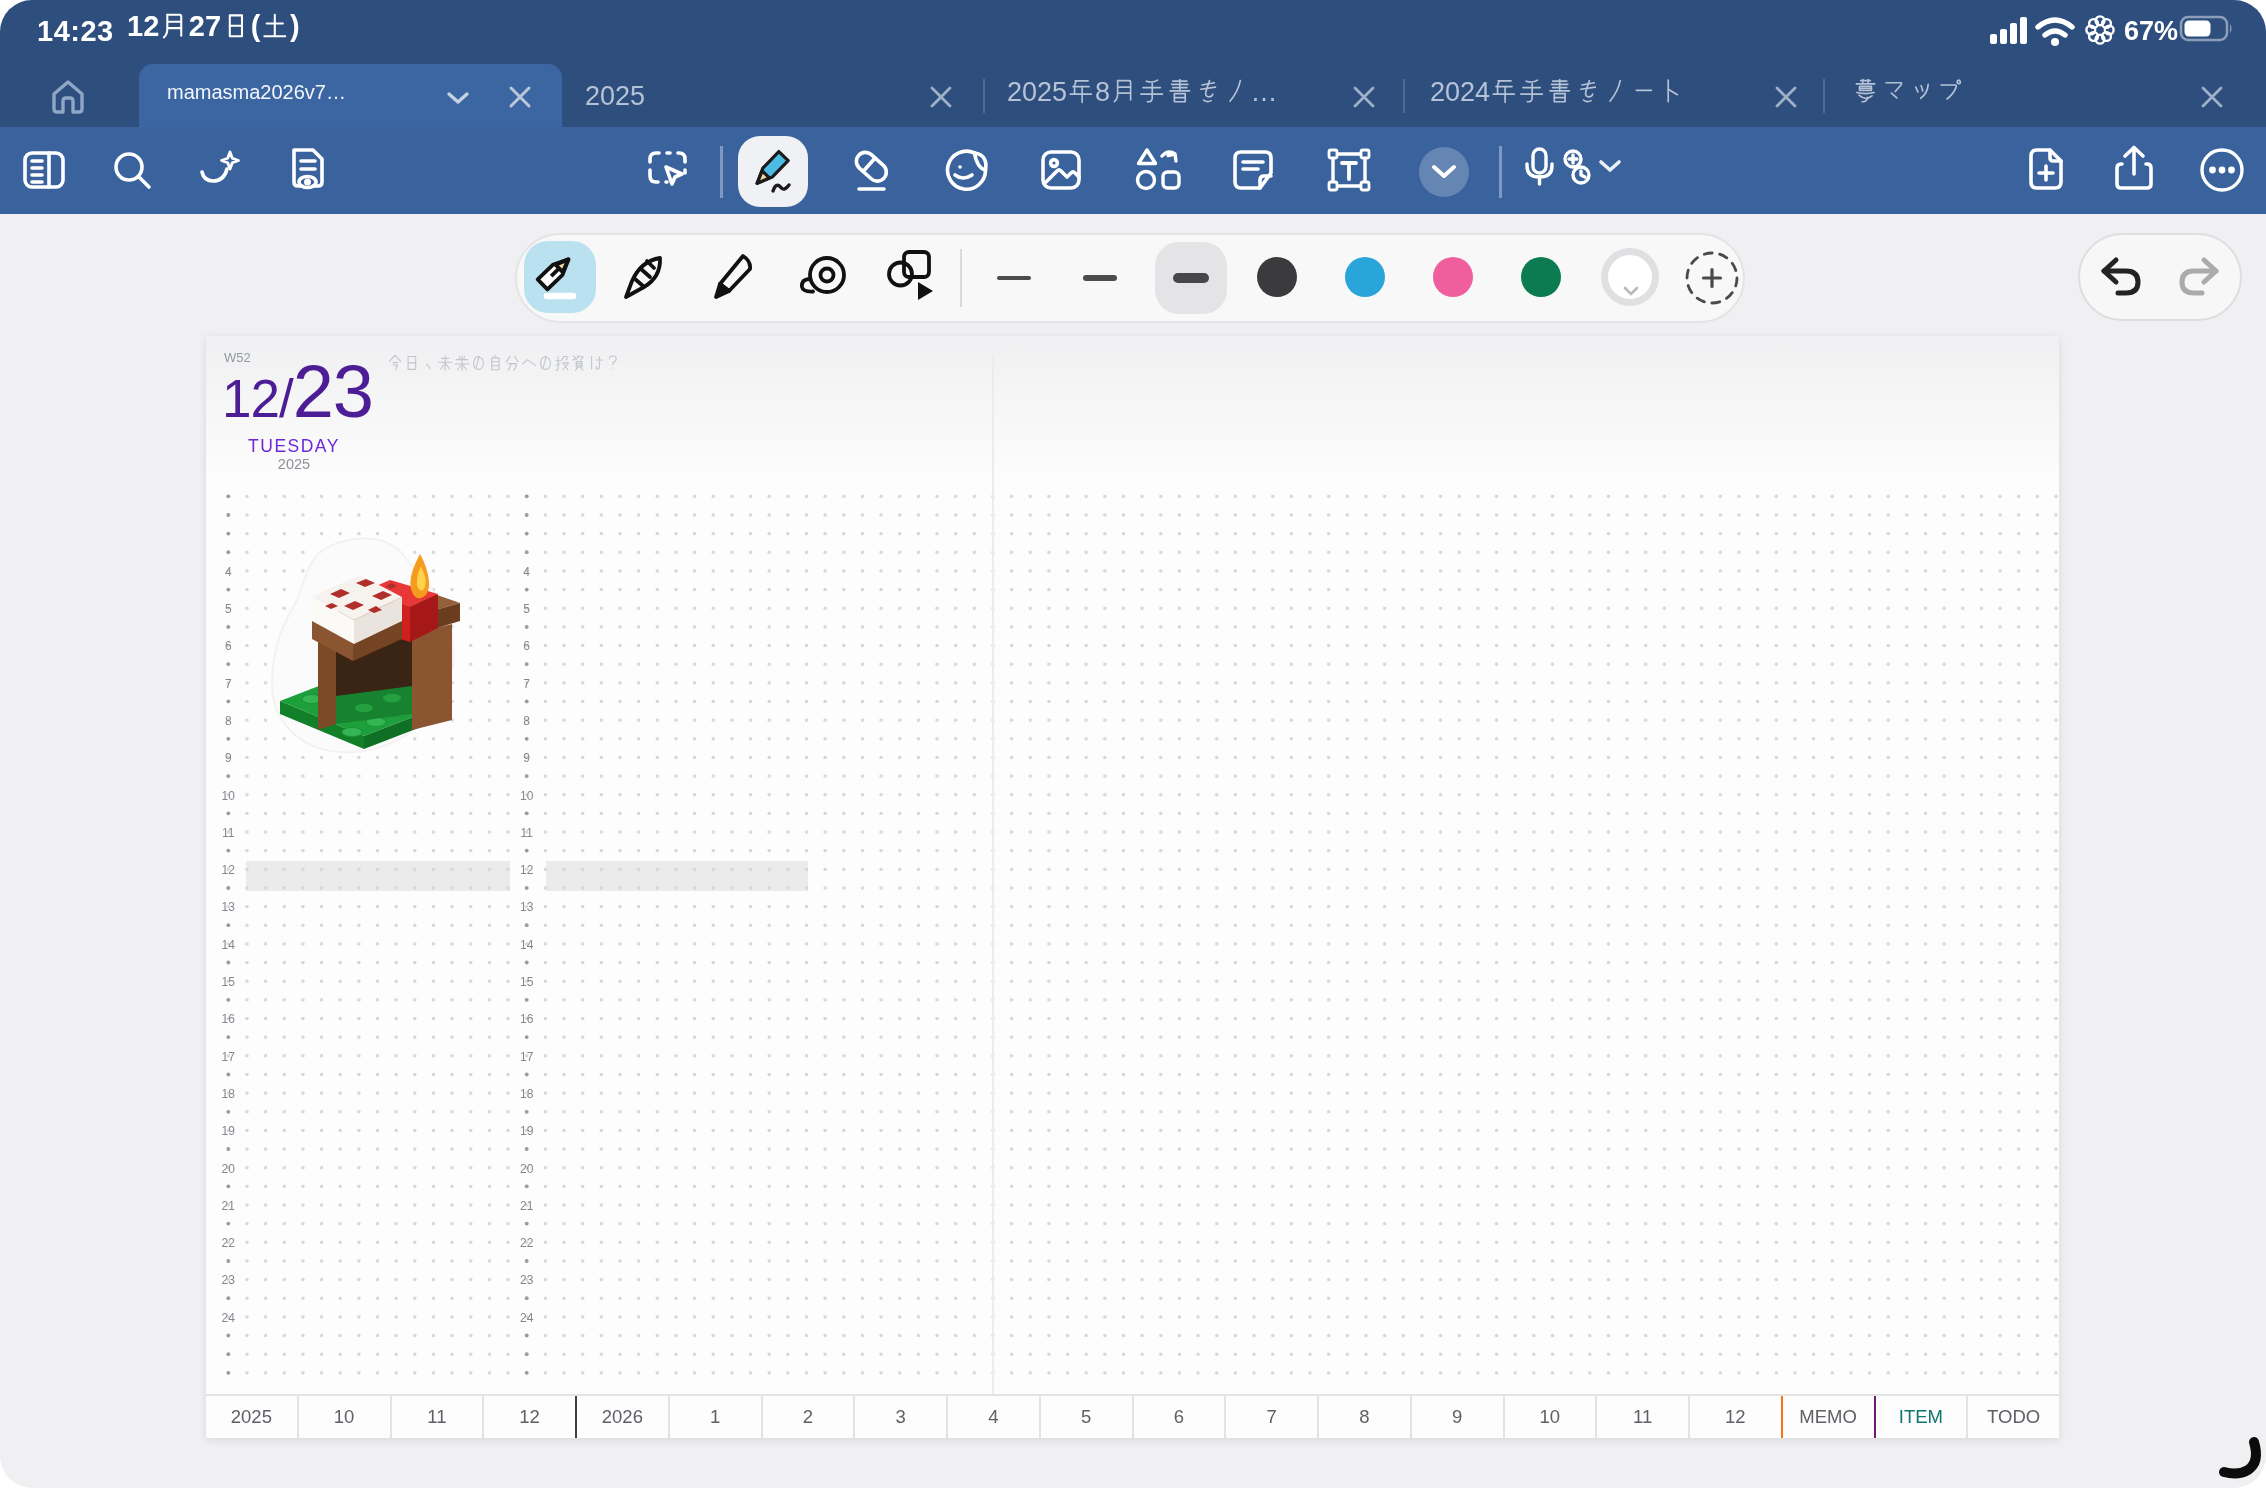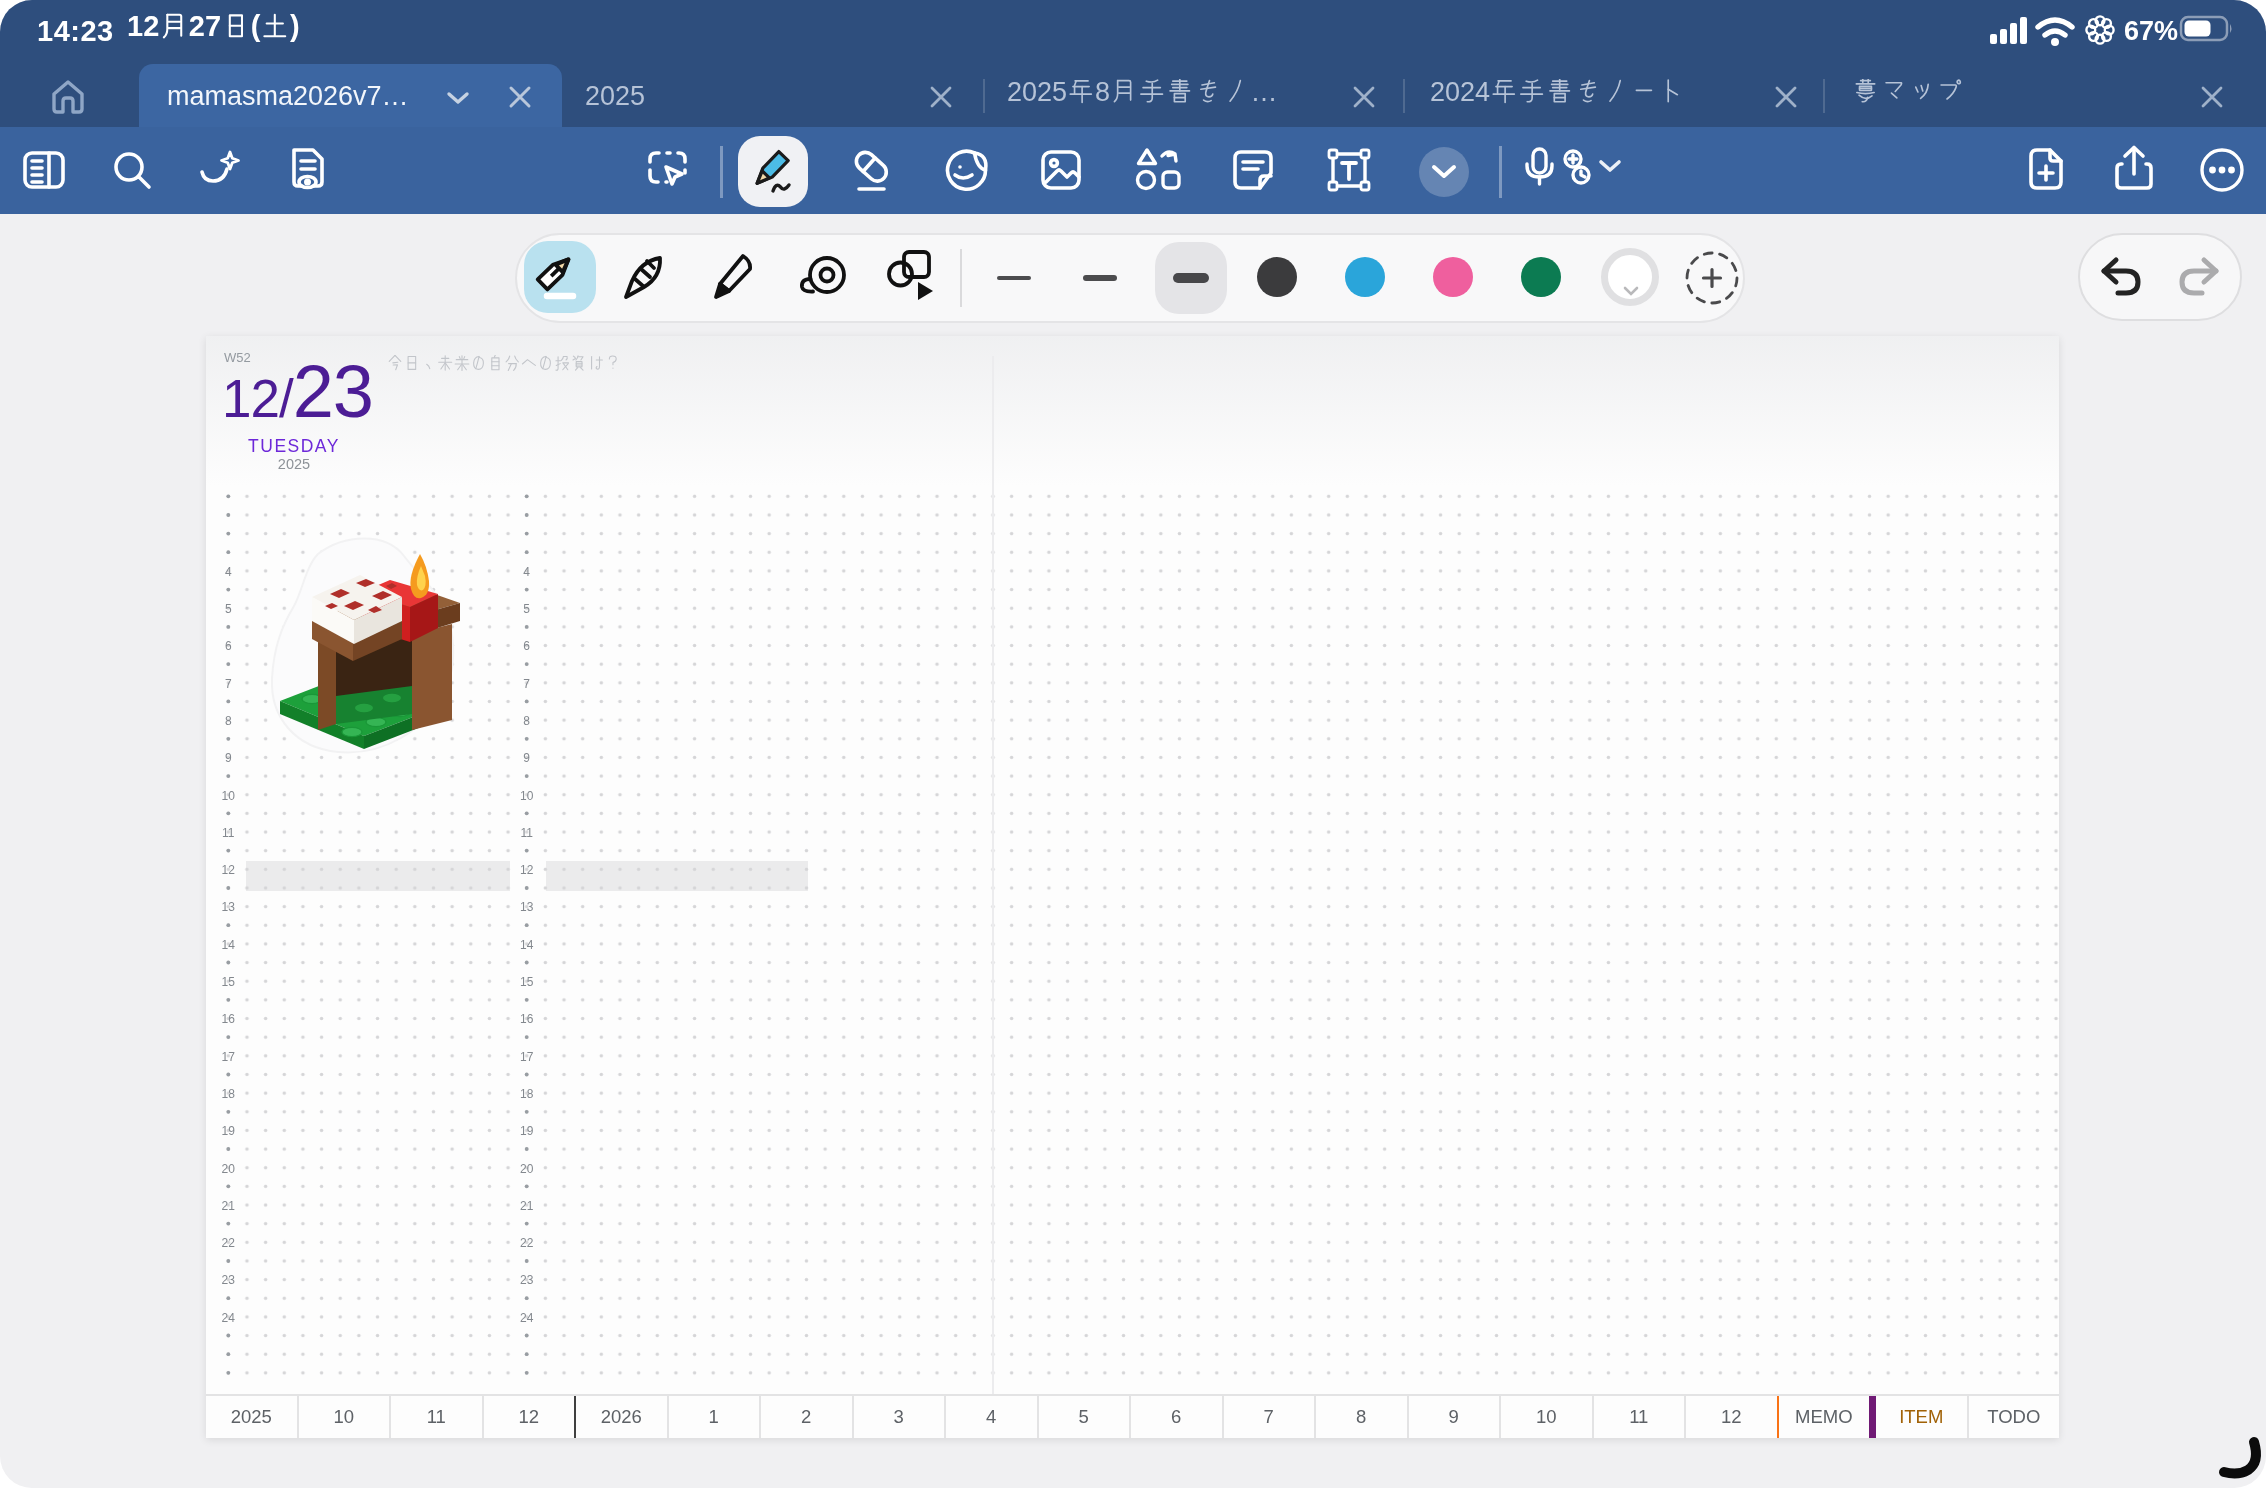--- a/index.html
+++ b/index.html
@@ -60,21 +60,21 @@
 <g transform="translate(196,3)">
 <rect x="0" y="0" width="46" height="23" rx="7" fill="none" stroke="rgba(255,255,255,.45)" stroke-width="2.5"></rect>
 <rect x="3.5" y="3.5" width="26" height="16" rx="4.5" fill="#fff"></rect>
 <path d="M49,7 Q52,11.5 49,16 Z" fill="rgba(255,255,255,.45)"></path>
 </g>
 </svg>
 <svg class="abs" style="left:48px;top:77px" width="40" height="40" fill="none" stroke="#8fa6c6" stroke-width="3.4" stroke-linejoin="round" stroke-linecap="round">
 <path d="M6,17 L20,5 L34,17 V32 Q34,35 31,35 H25 V24 Q25,21 22,21 H18 Q15,21 15,24 V35 H9 Q6,35 6,32 Z"></path>
 </svg>
 <div class="abs" style="left:139px;top:64px;width:423px;height:63px;background:#3c66a2;border-radius:14px 14px 0 0"></div>
-<div class="abs" style="left:167px;top:81px;font-size:27px;color:#f2f6fb">mamasma2026v7…</div>
+<div class="abs" style="left:167px;top:81px;font-size:20px;color:#f2f6fb">mamasma2026v7…</div>
 <svg class="abs" style="left:444px;top:88px" width="28" height="20" fill="none" stroke="#c6d2e2" stroke-width="3.4" stroke-linecap="round" stroke-linejoin="round">
       <path d="M5,6 L14,14 L23,6"></path>
     </svg>
 <svg class="abs" style="left:508px;top:85px" width="24" height="24" stroke="#b9c7db" stroke-width="3" stroke-linecap="round">
       <path d="M3,3 L21,21 M21,3 L3,21"></path>
     </svg>
 <div class="abs" style="left:983px;top:79px;width:2px;height:34px;background:rgba(255,255,255,.16)"></div>
 <div class="abs" style="left:1403px;top:79px;width:2px;height:34px;background:rgba(255,255,255,.16)"></div>
 <div class="abs" style="left:1823px;top:79px;width:2px;height:34px;background:rgba(255,255,255,.16)"></div>
 <div class="abs" style="left:585px;top:81px;font-size:27px;color:#b6c3d7">2025</div>
@@ -628,19 +628,19 @@
         <div style="flex:1;border-left:2px solid #e3e3e4;display:flex;align-items:center;justify-content:center;font-size:18.5px;color:#5d6166">4</div>
         <div style="flex:1;border-left:2px solid #e3e3e4;display:flex;align-items:center;justify-content:center;font-size:18.5px;color:#5d6166">5</div>
         <div style="flex:1;border-left:2px solid #e3e3e4;display:flex;align-items:center;justify-content:center;font-size:18.5px;color:#5d6166">6</div>
         <div style="flex:1;border-left:2px solid #e3e3e4;display:flex;align-items:center;justify-content:center;font-size:18.5px;color:#5d6166">7</div>
         <div style="flex:1;border-left:2px solid #e3e3e4;display:flex;align-items:center;justify-content:center;font-size:18.5px;color:#5d6166">8</div>
         <div style="flex:1;border-left:2px solid #e3e3e4;display:flex;align-items:center;justify-content:center;font-size:18.5px;color:#5d6166">9</div>
         <div style="flex:1;border-left:2px solid #e3e3e4;display:flex;align-items:center;justify-content:center;font-size:18.5px;color:#5d6166">10</div>
         <div style="flex:1;border-left:2px solid #e3e3e4;display:flex;align-items:center;justify-content:center;font-size:18.5px;color:#5d6166">11</div>
         <div style="flex:1;border-left:2px solid #e3e3e4;display:flex;align-items:center;justify-content:center;font-size:18.5px;color:#5d6166">12</div>
         <div style="flex:1;border-left:2px solid #f97316;display:flex;align-items:center;justify-content:center;font-size:18.5px;color:#5d6166">MEMO</div>
-        <div style="flex:1;border-left:7px solid #701a75;display:flex;align-items:center;justify-content:center;font-size:18.5px;color:#a16207">ITEM</div>
+        <div style="flex:1;border-left:2px solid #701a75;display:flex;align-items:center;justify-content:center;font-size:18.5px;color:#0f766e">ITEM</div>
         <div style="flex:1;border-left:2px solid #e3e3e4;display:flex;align-items:center;justify-content:center;font-size:18.5px;color:#5d6166">TODO</div>
       </div>
 </div>
 <svg class="abs" style="left:2210px;top:1434px" width="56" height="54" fill="none" stroke="#0c0c0c" stroke-width="10" stroke-linecap="round">
 <path d="M44,8 Q50,28 38,36 Q28,42 14,38"></path>
 </svg>
 </div>
 </body></html>

